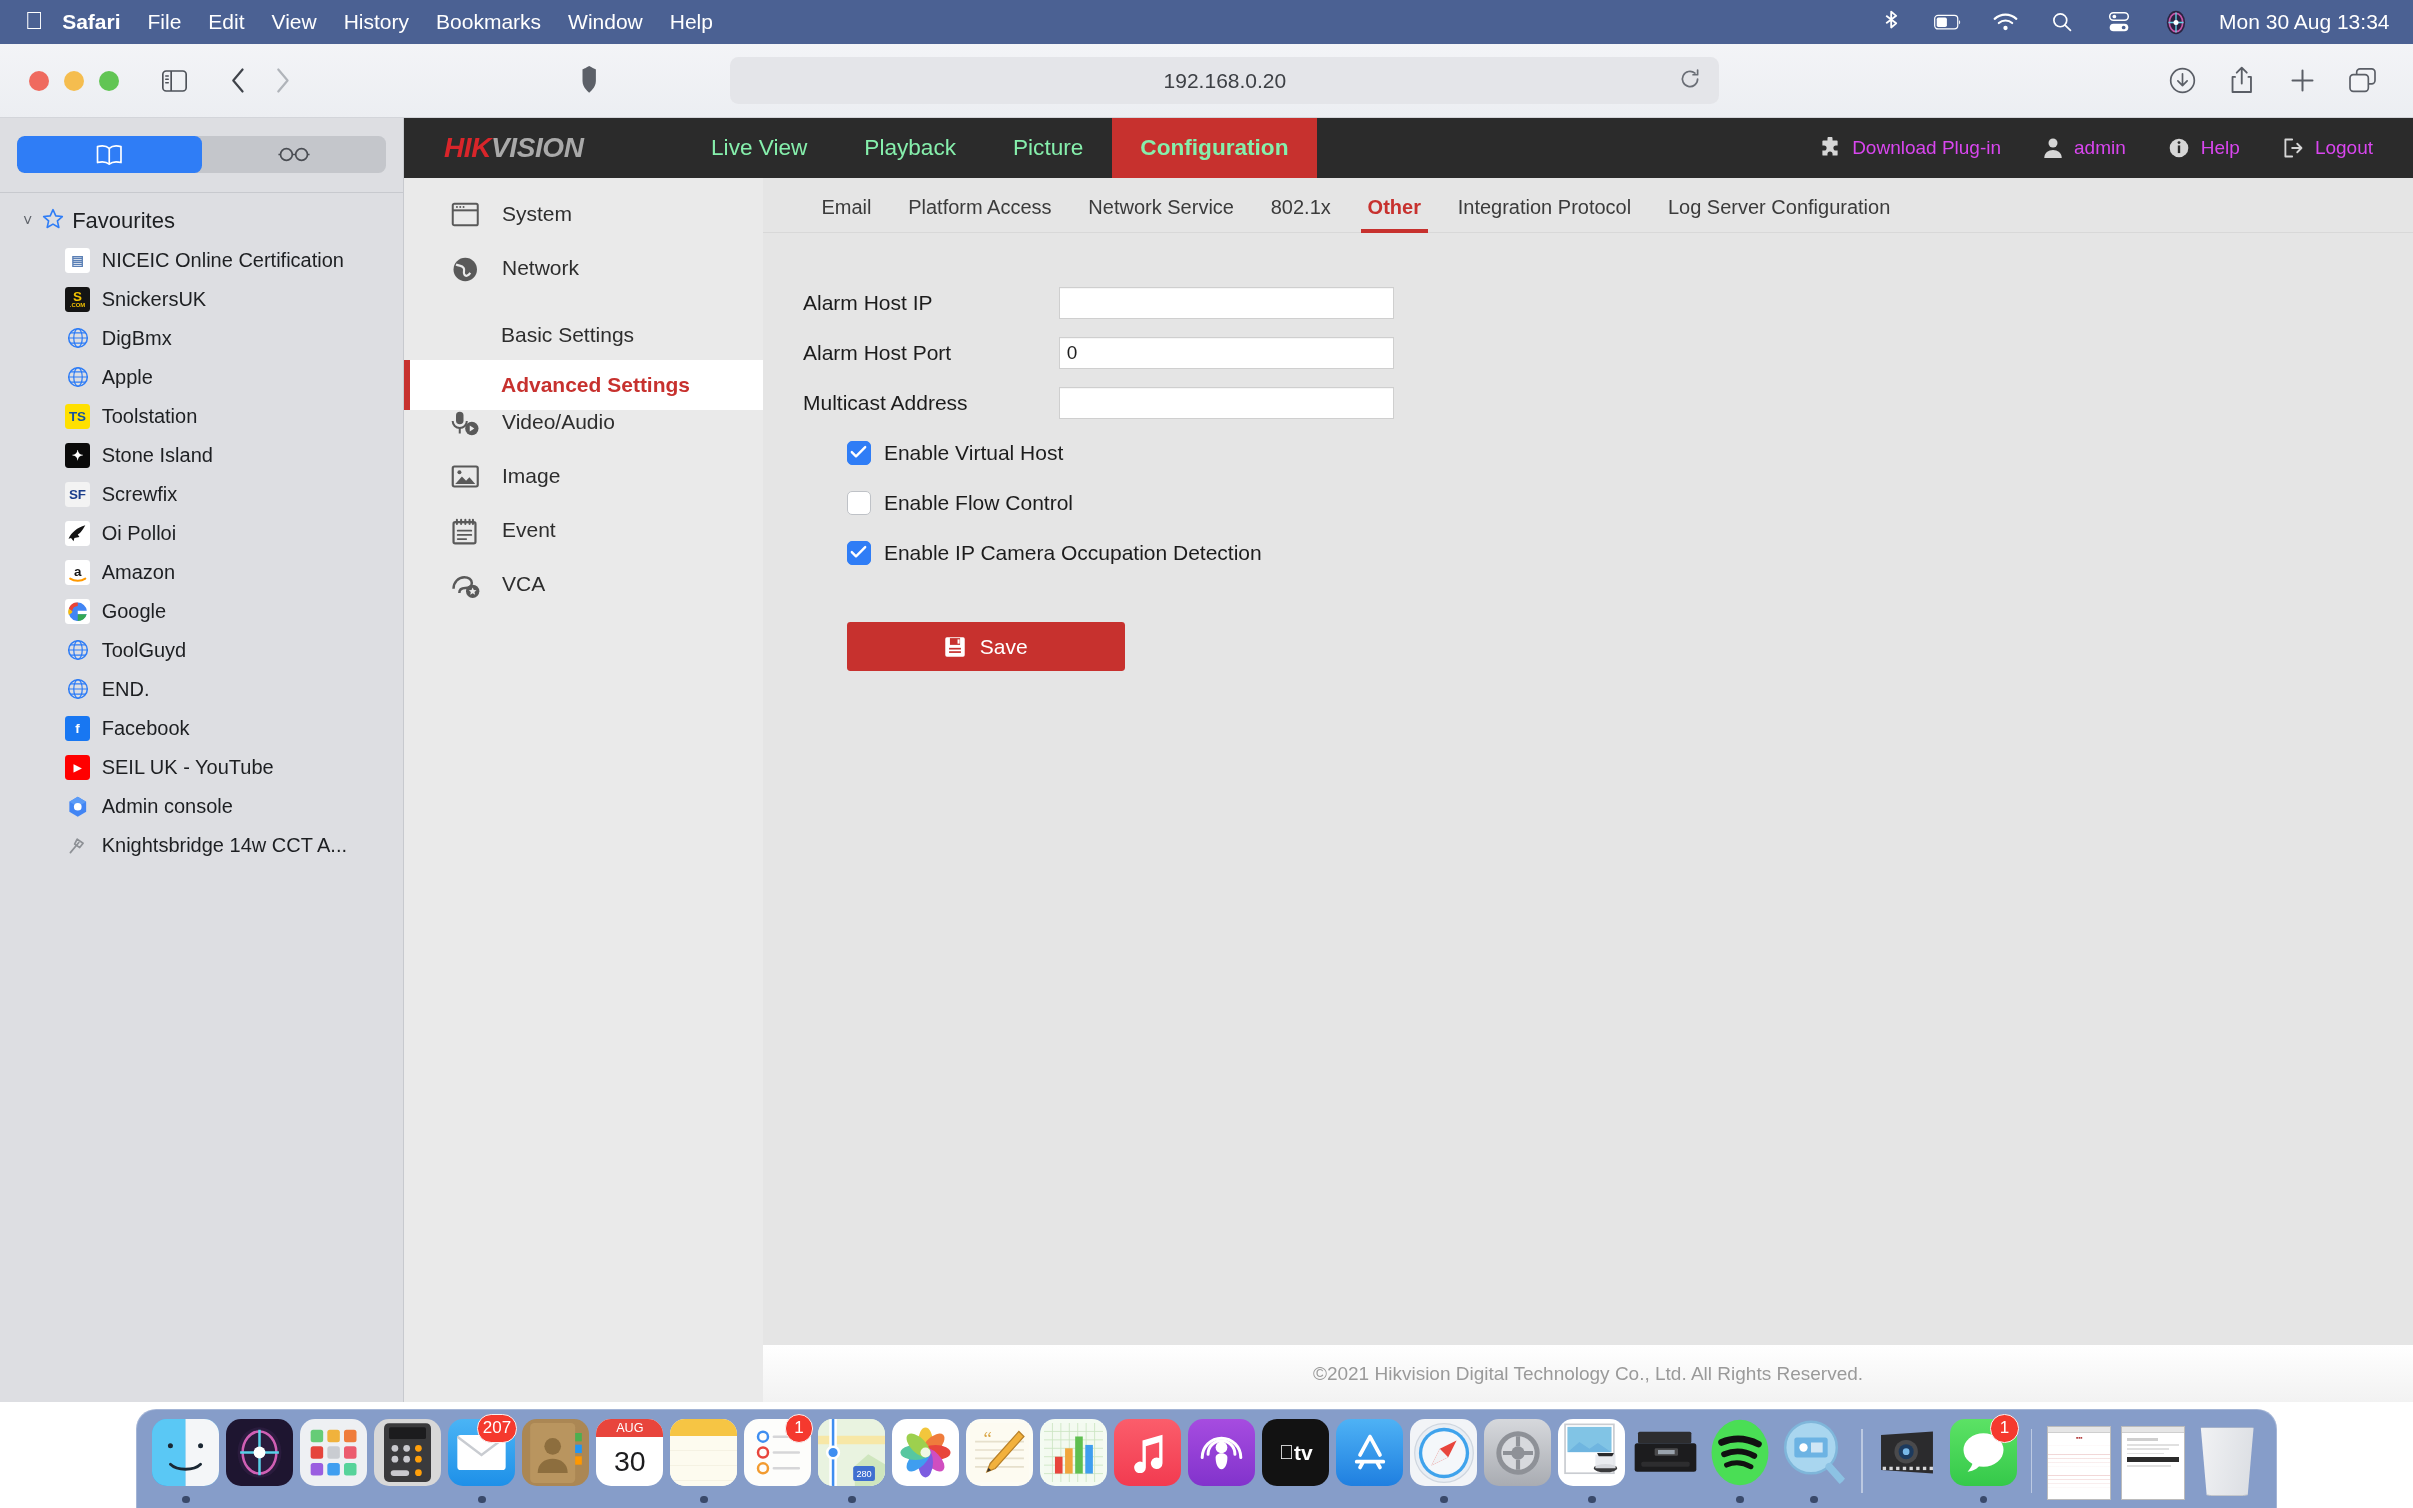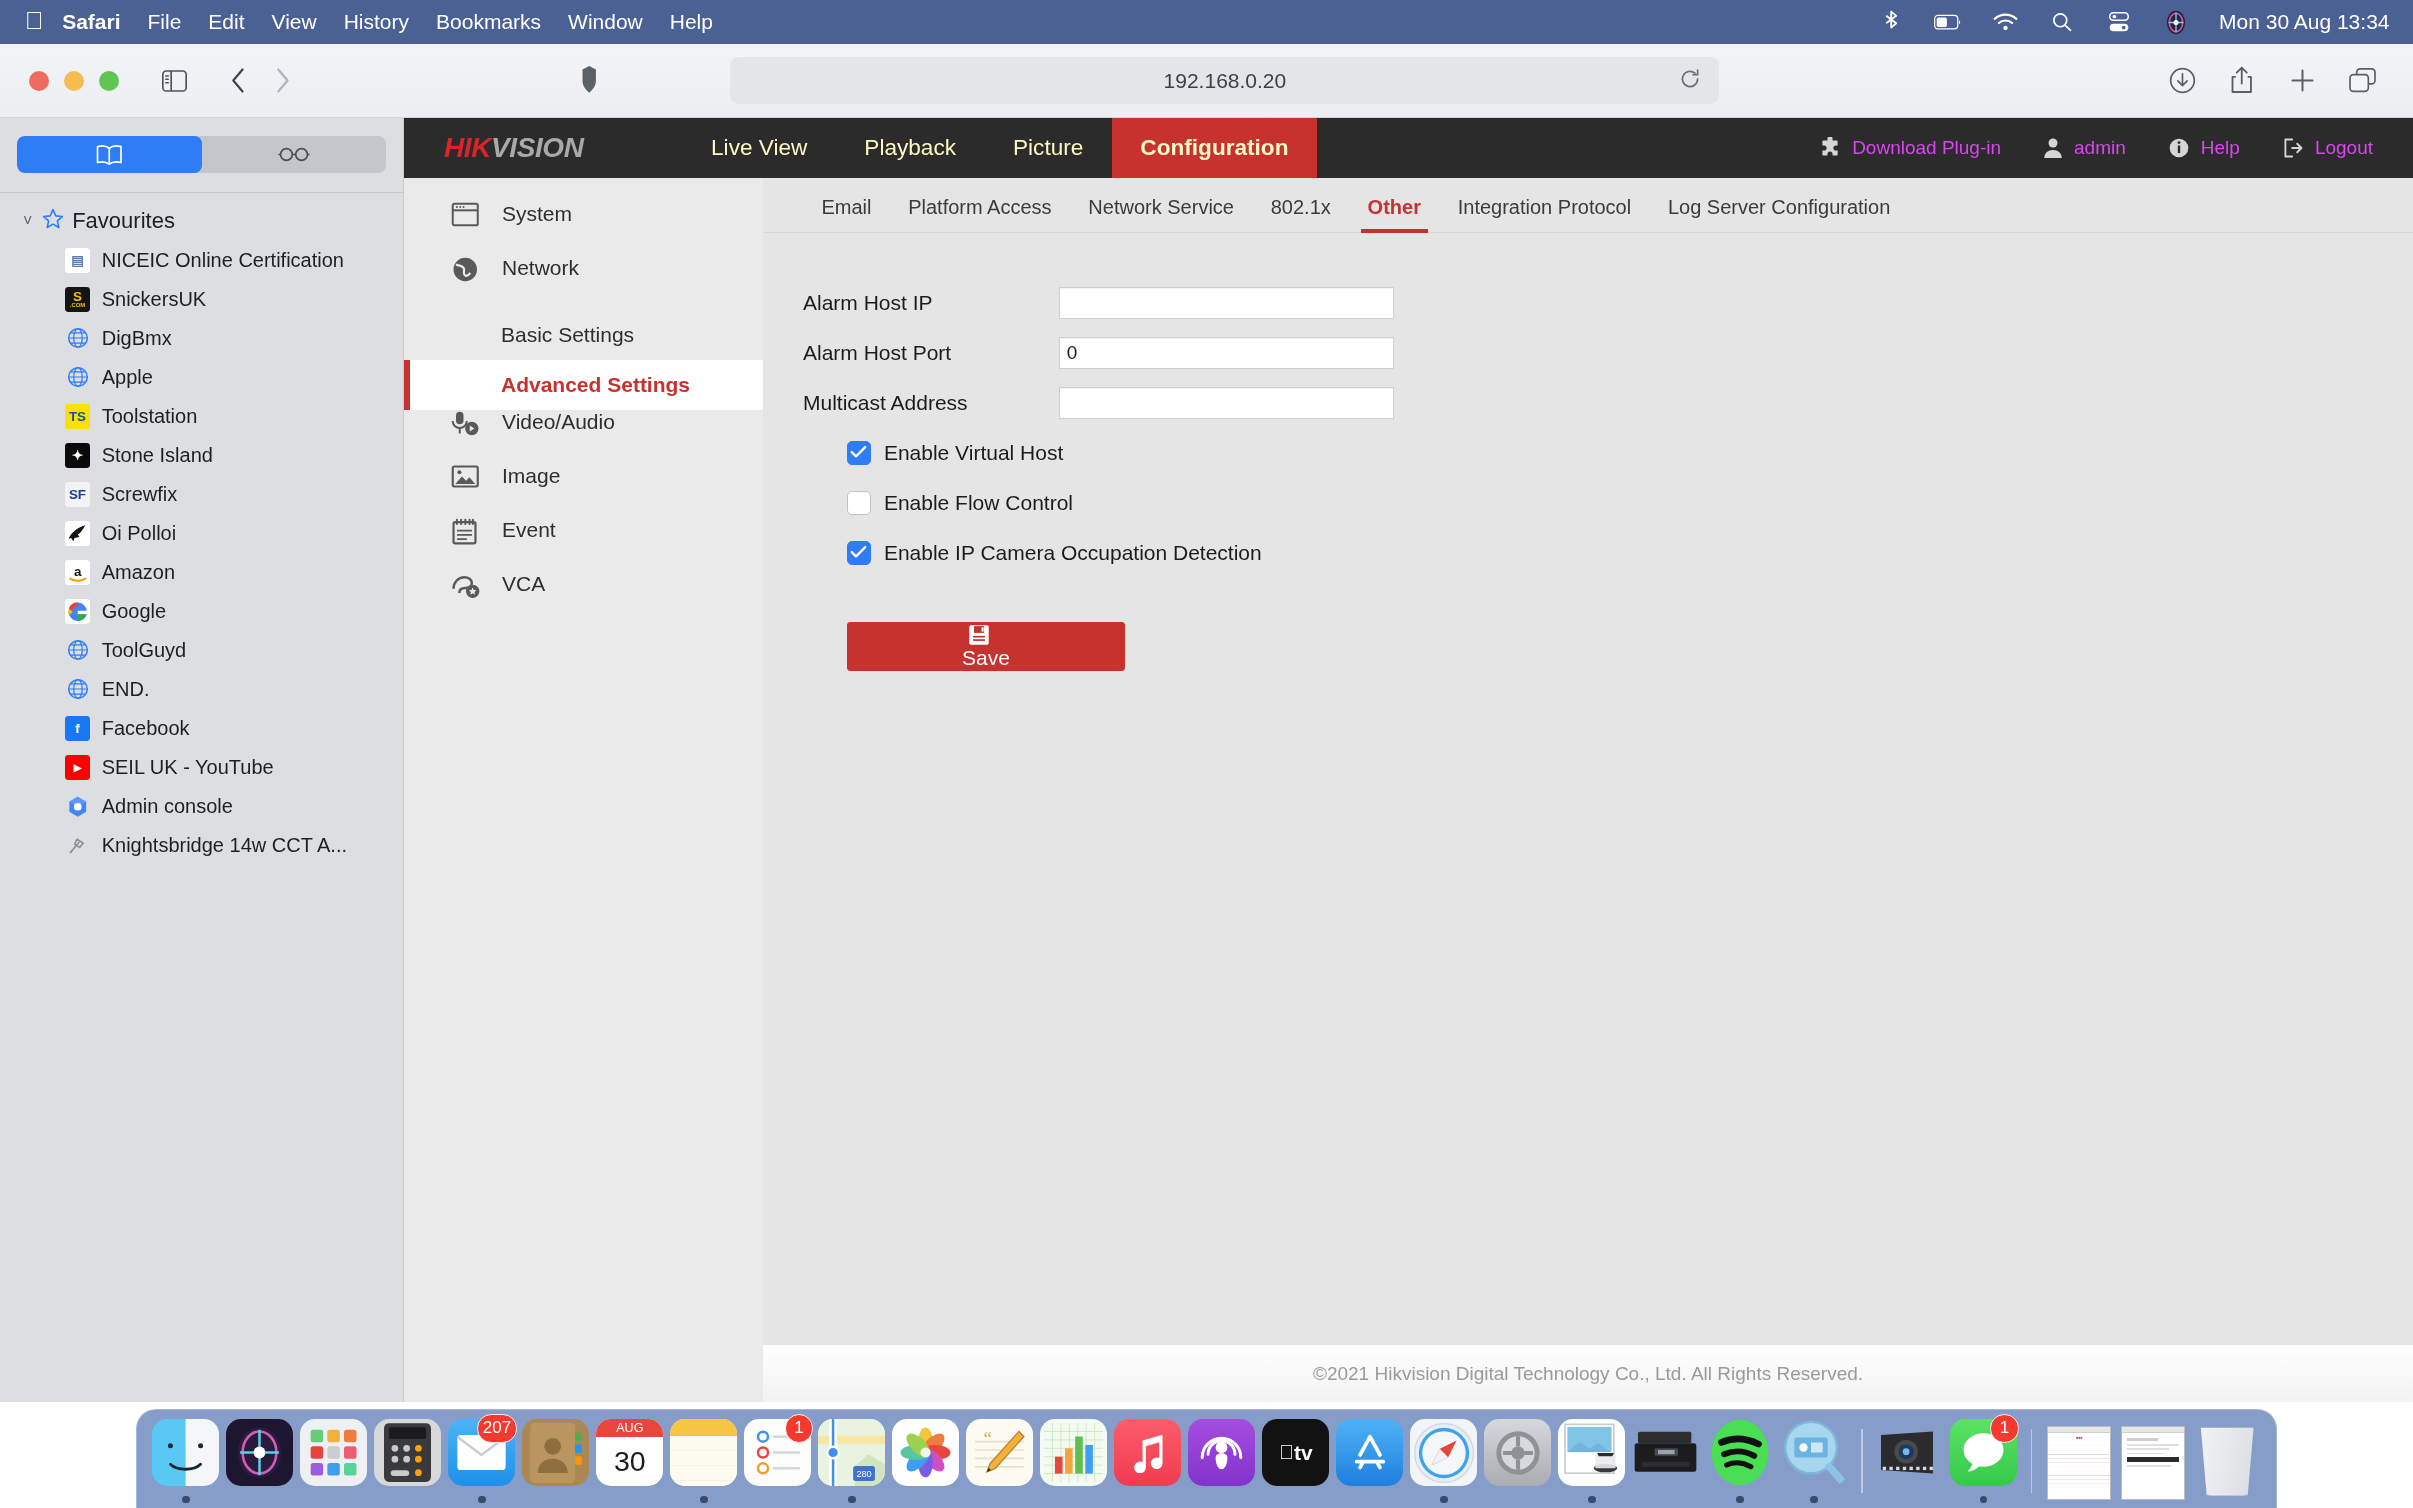--- a/index.html
+++ b/index.html
@@ -103,21 +103,21 @@
   #webpage { flex: 1; height: 100%; background: #ffffff; position: relative; overflow: hidden; }
   #hik-header {
     height: 60px; background: #2b2b2b; display: flex; align-items: center; position: relative;
   }
   #hik-logo { margin-left: 40px; font-size: 28px; font-weight: bold; font-style: italic; letter-spacing: -0.4px; }
   #hik-logo .hik { color: #d9252a; }
   #hik-logo .vision { color: #a9a9a9; }
   #hik-nav { display: flex; align-items: center; margin-left: 99px; height: 60px; }
   #hik-nav .nav-tab {
     height: 60px; display: flex; align-items: center; padding: 0 28.5px;
-    color: #fef9c3; font-size: 22.6px; white-space: nowrap;
+    color: #86efac; font-size: 22.6px; white-space: nowrap;
   }
   #hik-nav .nav-tab.active { background: #c7312e; font-weight: bold; }
   #hik-right { margin-left: auto; display: flex; align-items: center; margin-right: 40px; }
   #hik-right .hr-item { display: flex; align-items: center; color: #d946ef; font-size: 19px; margin-left: 42px; white-space: nowrap; }
   #hik-right .hr-item .hicon { margin-right: 11px; display: flex; align-items: center; }
 
   #hik-body { display: flex; height: calc(100% - 60px); position: relative; }
   #hik-leftnav { width: 359px; background: #eaeaea; padding-top: 23.5px; }
   .lnav-item { display: flex; align-items: flex-start; height: 54px; padding-left: 47px; position: relative; }
   .lnav-item .lnav-ico { width: 34px; margin-right: 17px; display: flex; align-items: center; color: #595959; }
@@ -151,21 +151,21 @@
     width: 23.5px; height: 23.5px; border-radius: 5px; margin-right: 13.4px;
     display: flex; align-items: center; justify-content: center; flex: 0 0 23.5px;
   }
   .cbox.on { background: #2f7df6; border: 0.8px solid #2f7df6; }
   .cbox.off { background: #ffffff; border: 0.8px solid #bfc2c7; }
   .cbox .tick { color: #ffffff; }
   .crow .clabel { font-size: 21px; color: #1c1c1c; }
   #save-btn {
     margin: 44px 0 0 44px; width: 278px; height: 49px; background: #c7312e; border: none;
     border-radius: 3.4px; color: #ffffff; font-size: 21px;
-    display: flex; align-items: center; justify-content: center; font-family: "Liberation Sans", sans-serif; flex-direction: column;
+    display: flex; align-items: center; justify-content: center; font-family: "Liberation Sans", sans-serif;
   }
   #save-btn .svico { margin-right: 13.4px; display: flex; align-items: center; }
   #hik-footer {
     position: absolute; bottom: 0; left: 0; right: 0; height: 57px;
     display: flex; align-items: center; justify-content: center;
     font-size: 19px; color: #9a9a9a;
     background: linear-gradient(#ffffff, #f2f2f2);
   }
 
   

